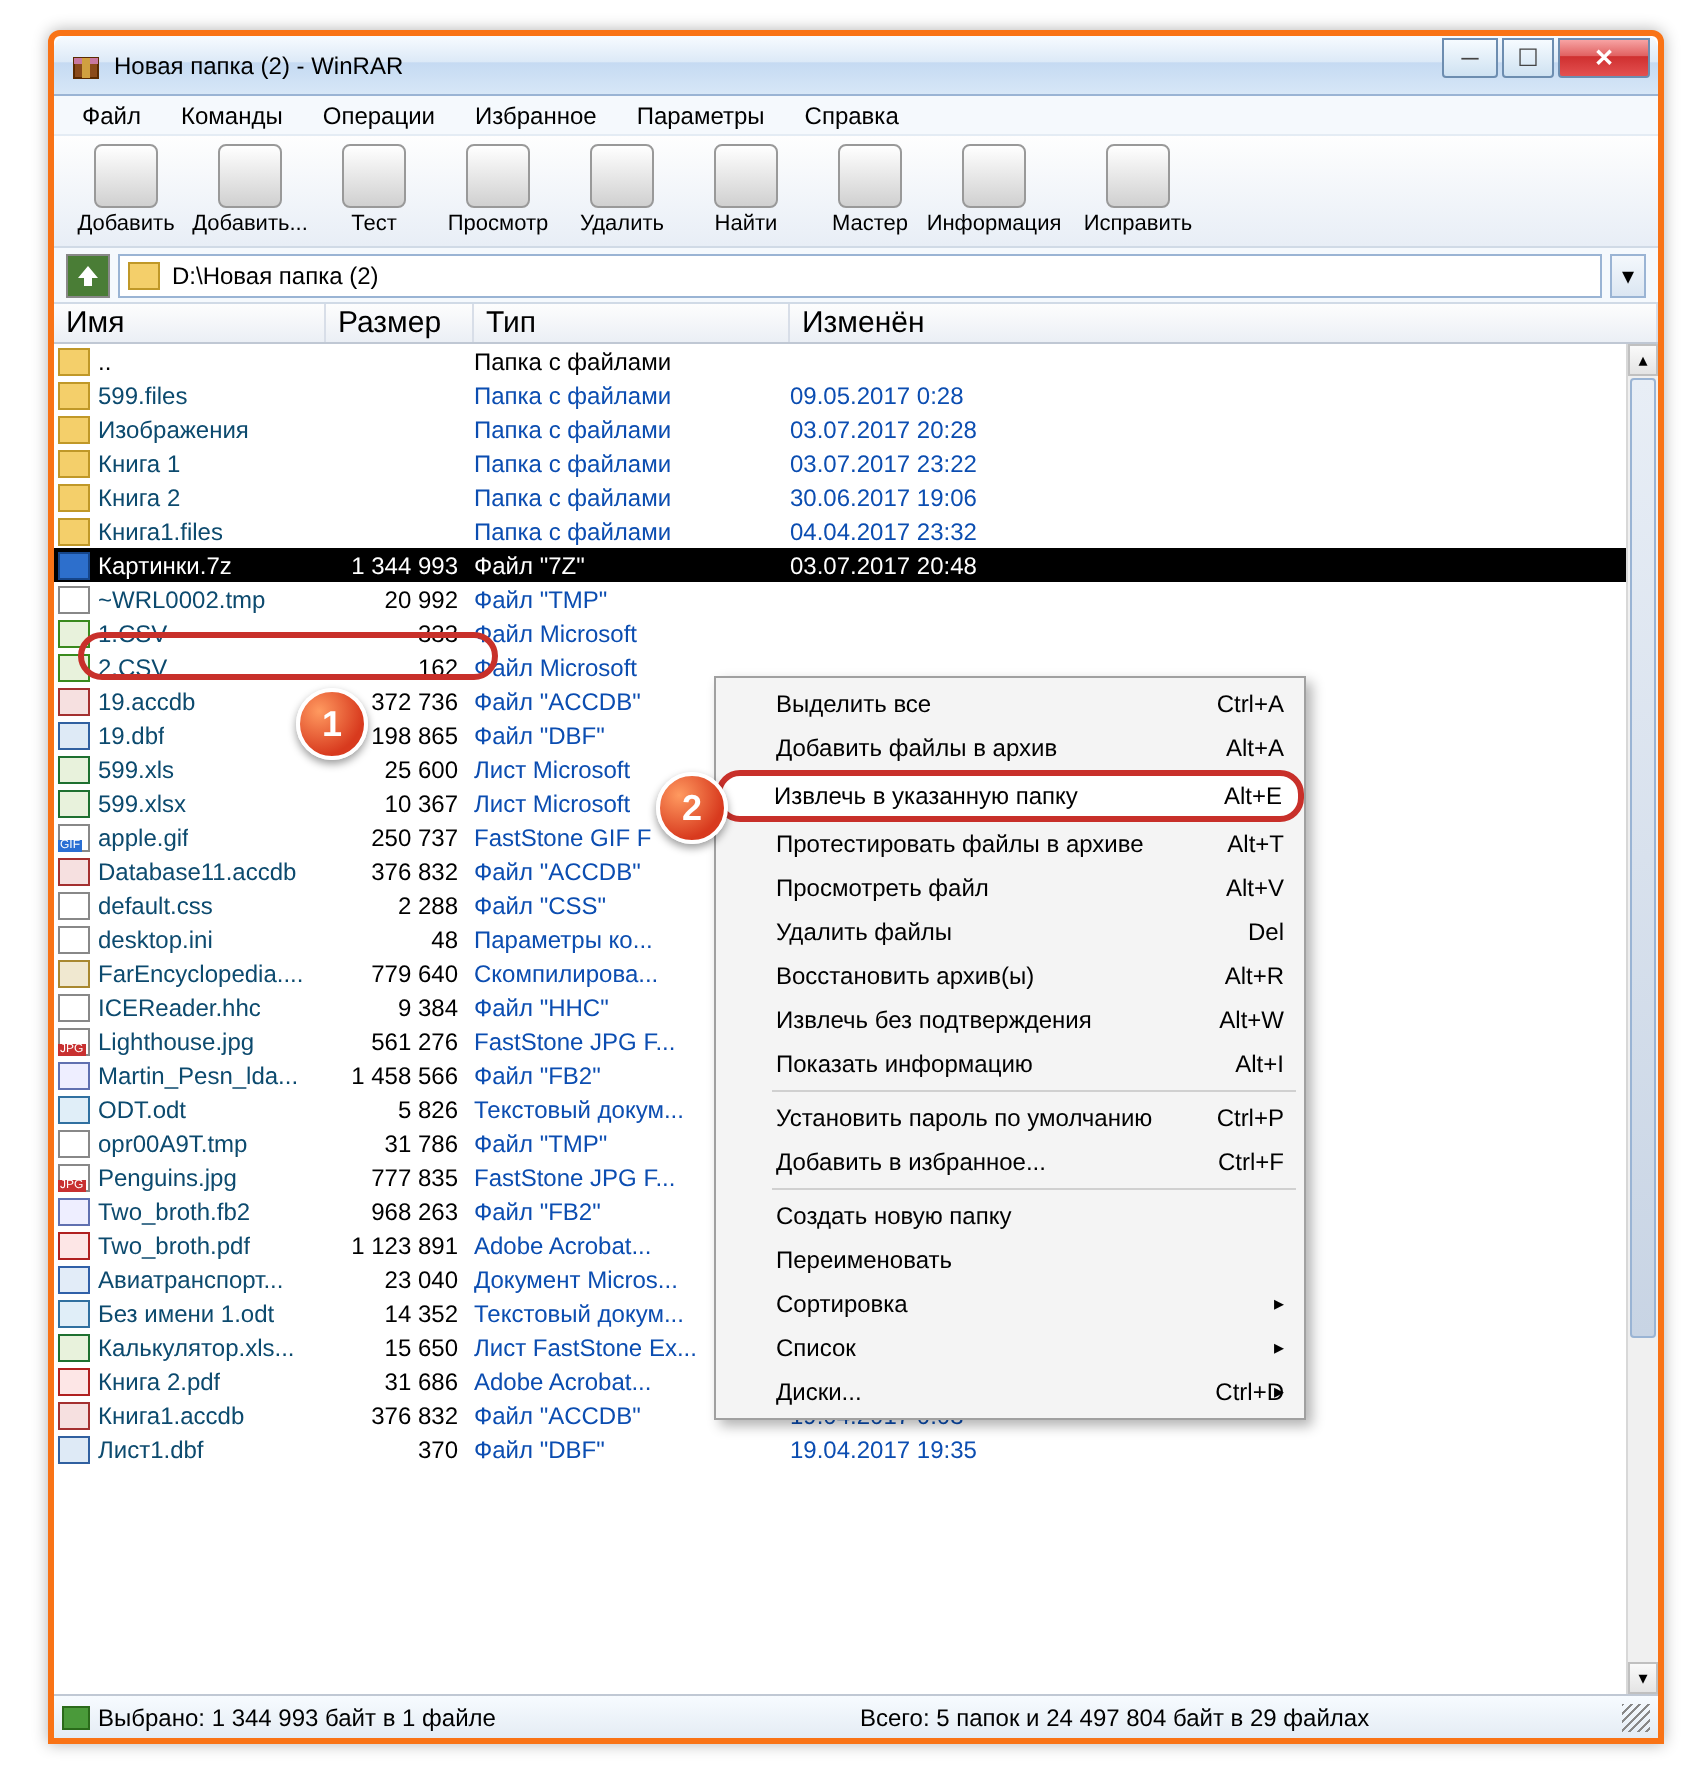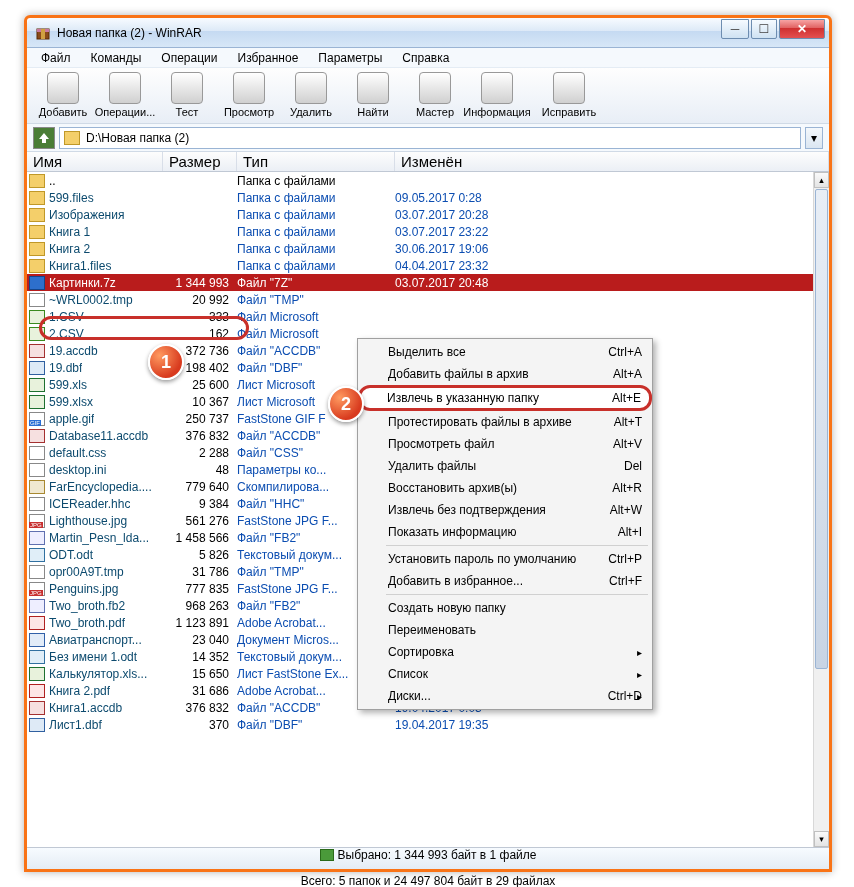--- a/index.html
+++ b/index.html
@@ -30,21 +30,21 @@
 .hname{width:136px;} .hsize{width:74px;justify-content:flex-start;} .htype{width:158px;} .hdate{flex:1;}
 .filearea{flex:1;overflow:hidden;position:relative;background:#fff;}
 .rows{position:absolute;left:0;right:16px;top:0;}
 .row{height:17px;display:flex;align-items:center;font-size:12px;}
 .row .c-name{width:136px;display:flex;align-items:center;padding-left:2px;white-space:nowrap;overflow:hidden;}
 .row .c-size{width:74px;text-align:right;padding-right:8px;}
 .row .c-type{width:158px;white-space:nowrap;overflow:hidden;color:#0b4db1;}
 .row .c-date{flex:1;color:#0b4db1;white-space:nowrap;overflow:hidden;}
 .row .fname{color:#0c4a6e;white-space:nowrap;overflow:hidden;}
 .row.black .c-type,.row.black .c-date,.row.black .fname{color:#000;}
-.row.sel{background:#b91c1c;}
+.row.sel{background:#000000;}
 .row.sel .fname,.row.sel .c-size,.row.sel .c-type,.row.sel .c-date{color:#fff;}
 .ic{width:16px;height:14px;margin-right:4px;flex-shrink:0;display:inline-block;}
 .ic.folder{background:#f4cf6a;border:1px solid #c09828;}
 .ic.x7z{background:#2d6fcc;border:1px solid #15458a;}
 .ic.tmp{background:#fff;border:1px solid #888;}
 .ic.csv{background:#e8f2dc;border:1px solid #3a8a1e;}
 .ic.accdb{background:#f6e0e0;border:1px solid #a43030;}
 .ic.dbf{background:#deeaf6;border:1px solid #3060a0;}
 .ic.xls{background:#e8f2dc;border:1px solid #1e7030;}
 .ic.gif{background:#fff;border:1px solid #888;position:relative;}
@@ -56,21 +56,21 @@
 .ic.jpg{background:#fff;border:1px solid #888;position:relative;}
 .ic.jpg::before{content:"JPG";position:absolute;bottom:-1px;left:-1px;font-size:6px;background:#c83030;color:#fff;padding:0 1px;}
 .ic.fb2{background:#eef;border:1px solid #6070b0;}
 .ic.odt{background:#e0eef8;border:1px solid #3070a0;}
 .ic.pdf{background:#fde6e6;border:1px solid #b02020;}
 .ic.doc{background:#e2ecf8;border:1px solid #3060a8;}
 .vscroll{position:absolute;right:0;top:0;bottom:0;width:16px;background:#f0f0f0;border-left:1px solid #d8d8d8;}
 .vscroll .up,.vscroll .dn{height:16px;background:linear-gradient(#fafafa,#e4e4e4);border:1px solid #c0c0c0;display:flex;align-items:center;justify-content:center;font-size:9px;}
 .vscroll .dn{position:absolute;bottom:0;left:0;right:0;}
 .vscroll .thumb{position:absolute;left:1px;right:1px;top:17px;height:480px;background:linear-gradient(#e8eef6,#c8d4e4);border:1px solid #9ab4d4;border-radius:2px;}
-.statusbar{height:22px;background:linear-gradient(#f7fbff,#e4ecf4);border-top:1px solid #c0c8d4;display:flex;align-items:center;font-size:12px;padding:0 4px;gap:6px;flex-direction:column;}
+.statusbar{height:22px;background:linear-gradient(#f7fbff,#e4ecf4);border-top:1px solid #c0c8d4;display:flex;align-items:center;font-size:12px;padding:0 4px;gap:6px;}
 .statusbar .grip{width:14px;height:14px;background:repeating-linear-gradient(135deg,#888 0,#888 1px,transparent 1px,transparent 3px);margin-left:auto;}
 .stseg{display:flex;align-items:center;gap:4px;}
 .stic{width:14px;height:12px;background:#4a9a3a;border:1px solid #2a6a1a;}
 .stspace{width:170px;}
 .ctxmenu{position:absolute;left:357px;top:338px;width:296px;background:#f4f4f4;border:1px solid #a0a0a0;box-shadow:3px 3px 6px rgba(0,0,0,.3);padding:2px;}
 .ctxmenu .mi{height:22px;display:flex;align-items:center;padding:0 8px 0 28px;font-size:12px;position:relative;}
 .ctxmenu .mi .sc{margin-left:auto;color:#000;}
 .ctxmenu .sep{height:1px;background:#d0d0d0;margin:2px 2px 2px 26px;}
 .ctxmenu .mi.sub::after{content:"▸";position:absolute;right:8px;font-size:10px;}
 .ctxmenu .mi.hl{border:3px solid #c8302a;border-radius:12px;background:#fff;margin:0 -2px;padding-left:26px;height:26px;}
@@ -110,21 +110,21 @@
     <span>Справка</span>
   </div>
 
   <div class="toolbar" id="toolbar">
       <div class="tbtn">
         <div class="ticon"></div>
         <div class="tlab">Добавить</div>
       </div>
       <div class="tbtn">
         <div class="ticon"></div>
-        <div class="tlab">Операции...</div>
+        <div class="tlab">Добавить...</div>
       </div>
       <div class="tbtn">
         <div class="ticon"></div>
         <div class="tlab">Тест</div>
       </div>
       <div class="tbtn">
         <div class="ticon"></div>
         <div class="tlab">Просмотр</div>
       </div>
       <div class="tbtn">
@@ -269,21 +269,21 @@
           </div>
           <div class="c-size">372 736</div>
           <div class="c-type">Файл "ACCDB"</div>
           <div class="c-date"></div>
         </div>
         <div class="row">
           <div class="c-name">
             <span class="ic dbf"></span>
             <span class="fname">19.dbf</span>
           </div>
-          <div class="c-size">198 402</div>
+          <div class="c-size">198 865</div>
           <div class="c-type">Файл "DBF"</div>
           <div class="c-date"></div>
         </div>
         <div class="row">
           <div class="c-name">
             <span class="ic xls"></span>
             <span class="fname">599.xls</span>
           </div>
           <div class="c-size">25 600</div>
           <div class="c-type">Лист Microsoft</div>

